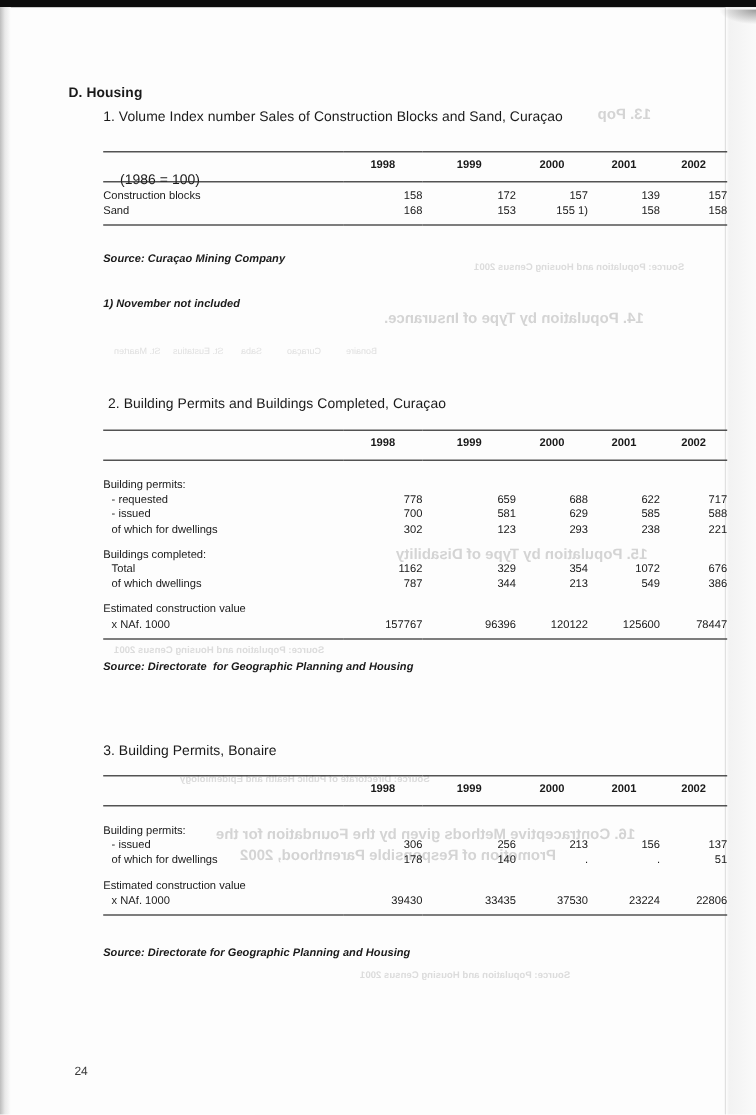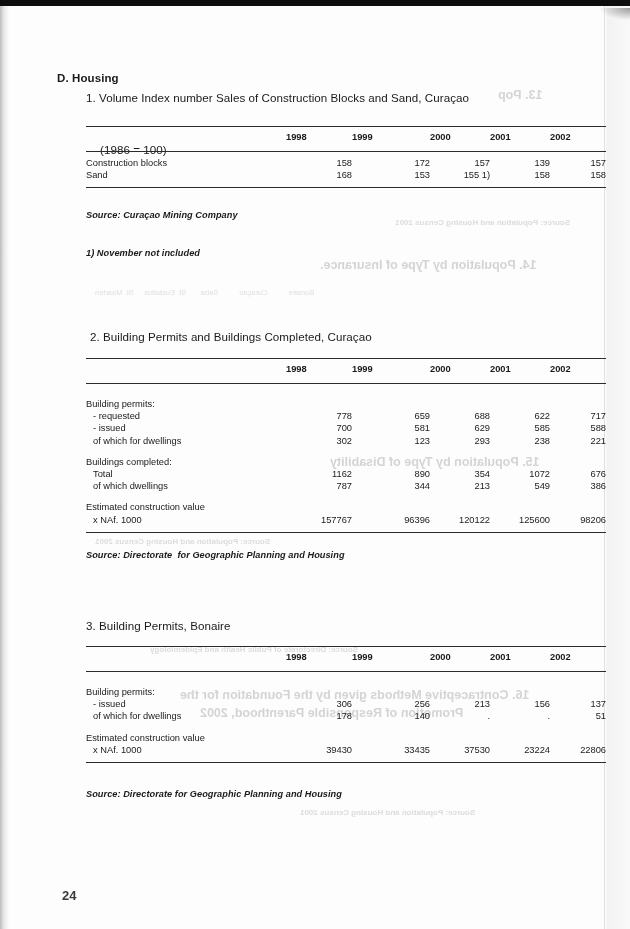--- a/index.html
+++ b/index.html
@@ -85,21 +85,21 @@
   }
   table.stat td, table.stat th {
     padding: 0;
     font-weight: normal;
     vertical-align: top;
     line-height: 12.2px;
   }
   table.stat th {
     font-weight: bold;
     font-size: 9.3px;
-    text-align: left;
+    text-align: center;
     padding-bottom: 3px;
     padding-top: 4px;
   }
   .c-label { width: 200px; text-align: left; }
   .c-num   { text-align: right; }
   .cw1 { width: 66px; }
   .cw2 { width: 78px; }
   .cw3 { width: 60px; }
   .cw4 { width: 60px; }
   .cw5 { width: 56px; }
@@ -120,23 +120,22 @@
     font-size: 9.2px;
     font-weight: bold;
     line-height: 12.5px;
     letter-spacing: 0.05px;
     white-space: pre;
     font-style: italic;
   }
 
   .page-num {
     position: absolute;
-    font-size: 13px;
+    font-size: 10px;
     color: #3a3a3a;
-    font-weight: bold;
   }
 </style>
 </head>
 <body>
 
 <div class="page">
 
   <div class="scan-top-band"></div>
   <div class="scan-left-edge"></div>
   <div class="scan-right-edge"></div>
@@ -287,21 +286,21 @@
         <td class="c-label">Buildings completed:</td>
         <td class="c-num"></td>
         <td class="c-num"></td>
         <td class="c-num"></td>
         <td class="c-num"></td>
         <td class="c-num"></td>
       </tr>
       <tr>
         <td class="c-label indent1">Total</td>
         <td class="c-num">1162</td>
-        <td class="c-num">890</td>
+        <td class="c-num">329</td>
         <td class="c-num">354</td>
         <td class="c-num">1072</td>
         <td class="c-num">676</td>
       </tr>
       <tr>
         <td class="c-label indent1">of which dwellings</td>
         <td class="c-num">787</td>
         <td class="c-num">344</td>
         <td class="c-num">213</td>
         <td class="c-num">549</td>
@@ -319,21 +318,21 @@
         <td class="c-num"></td>
         <td class="c-num"></td>
         <td class="c-num"></td>
       </tr>
       <tr>
         <td class="c-label indent1">x NAf. 1000</td>
         <td class="c-num">157767</td>
         <td class="c-num">96396</td>
         <td class="c-num">120122</td>
         <td class="c-num">125600</td>
-        <td class="c-num">98206</td>
+        <td class="c-num">78447</td>
       </tr>
 
       <tr class="gap-small">
           <td colspan="6"></td>
         </tr>
       <tr class="rule-bot pad-row">
           <td colspan="6"></td>
         </tr>
     </tbody>
   </table>

